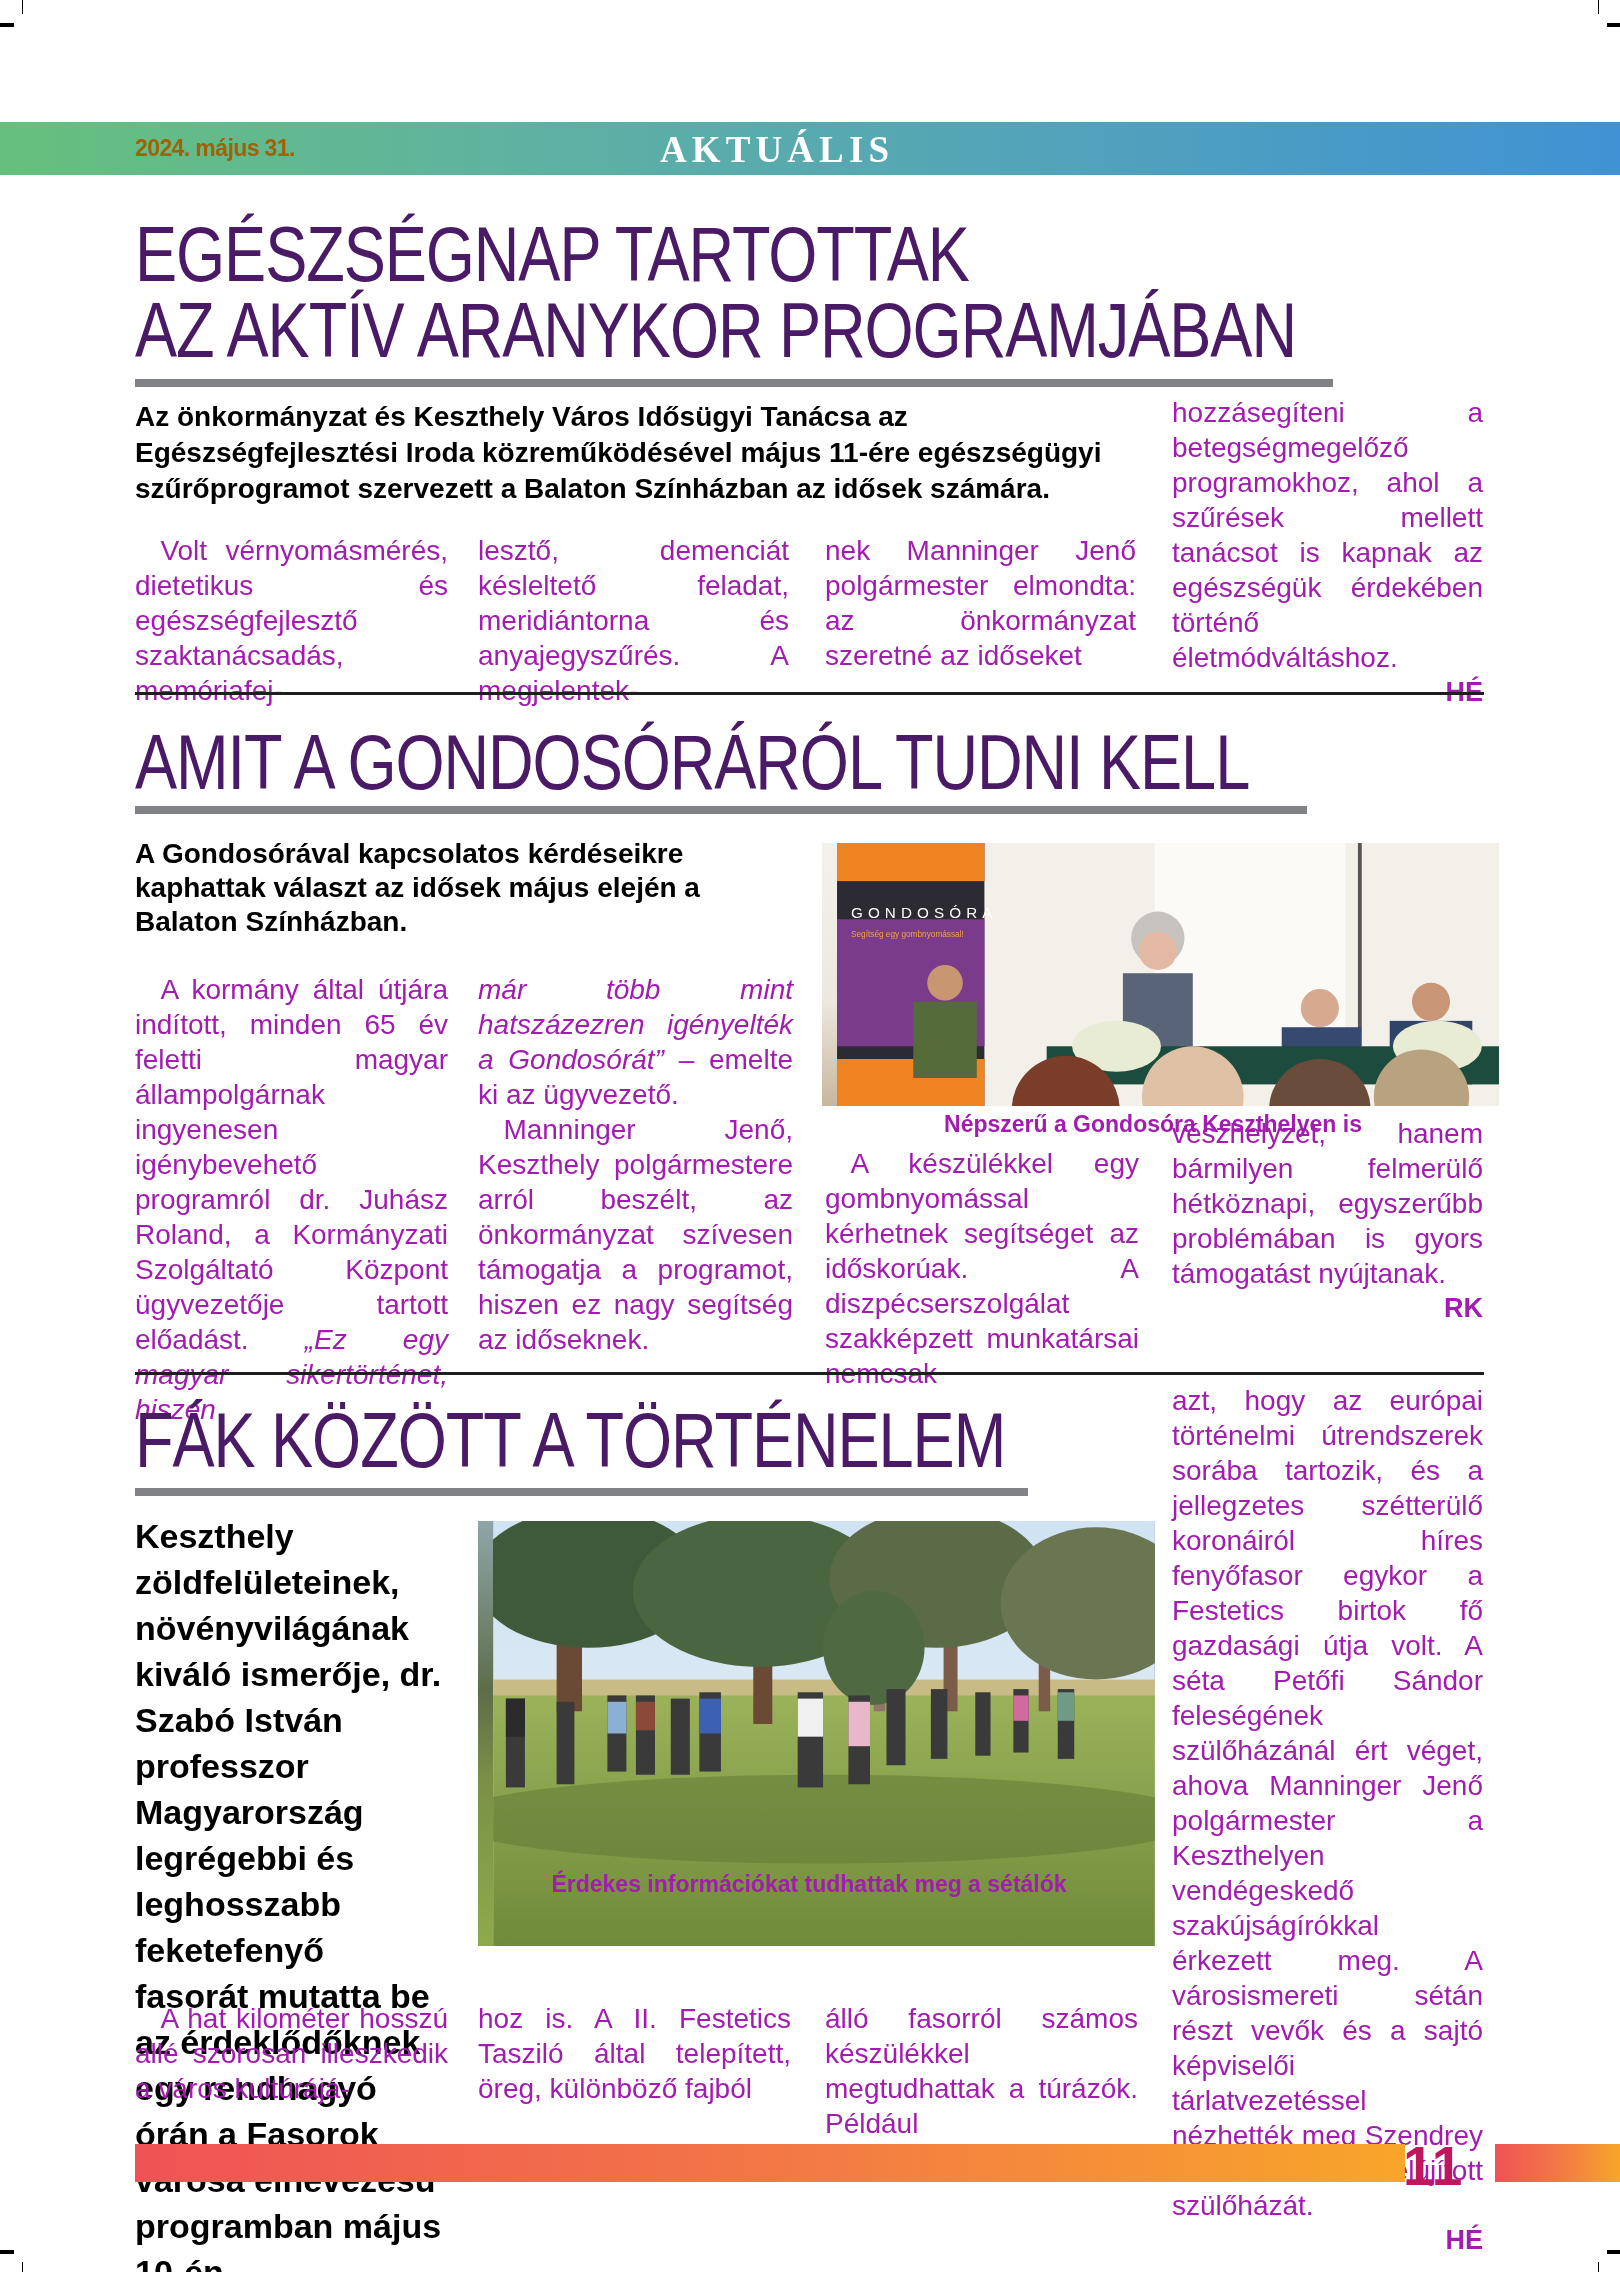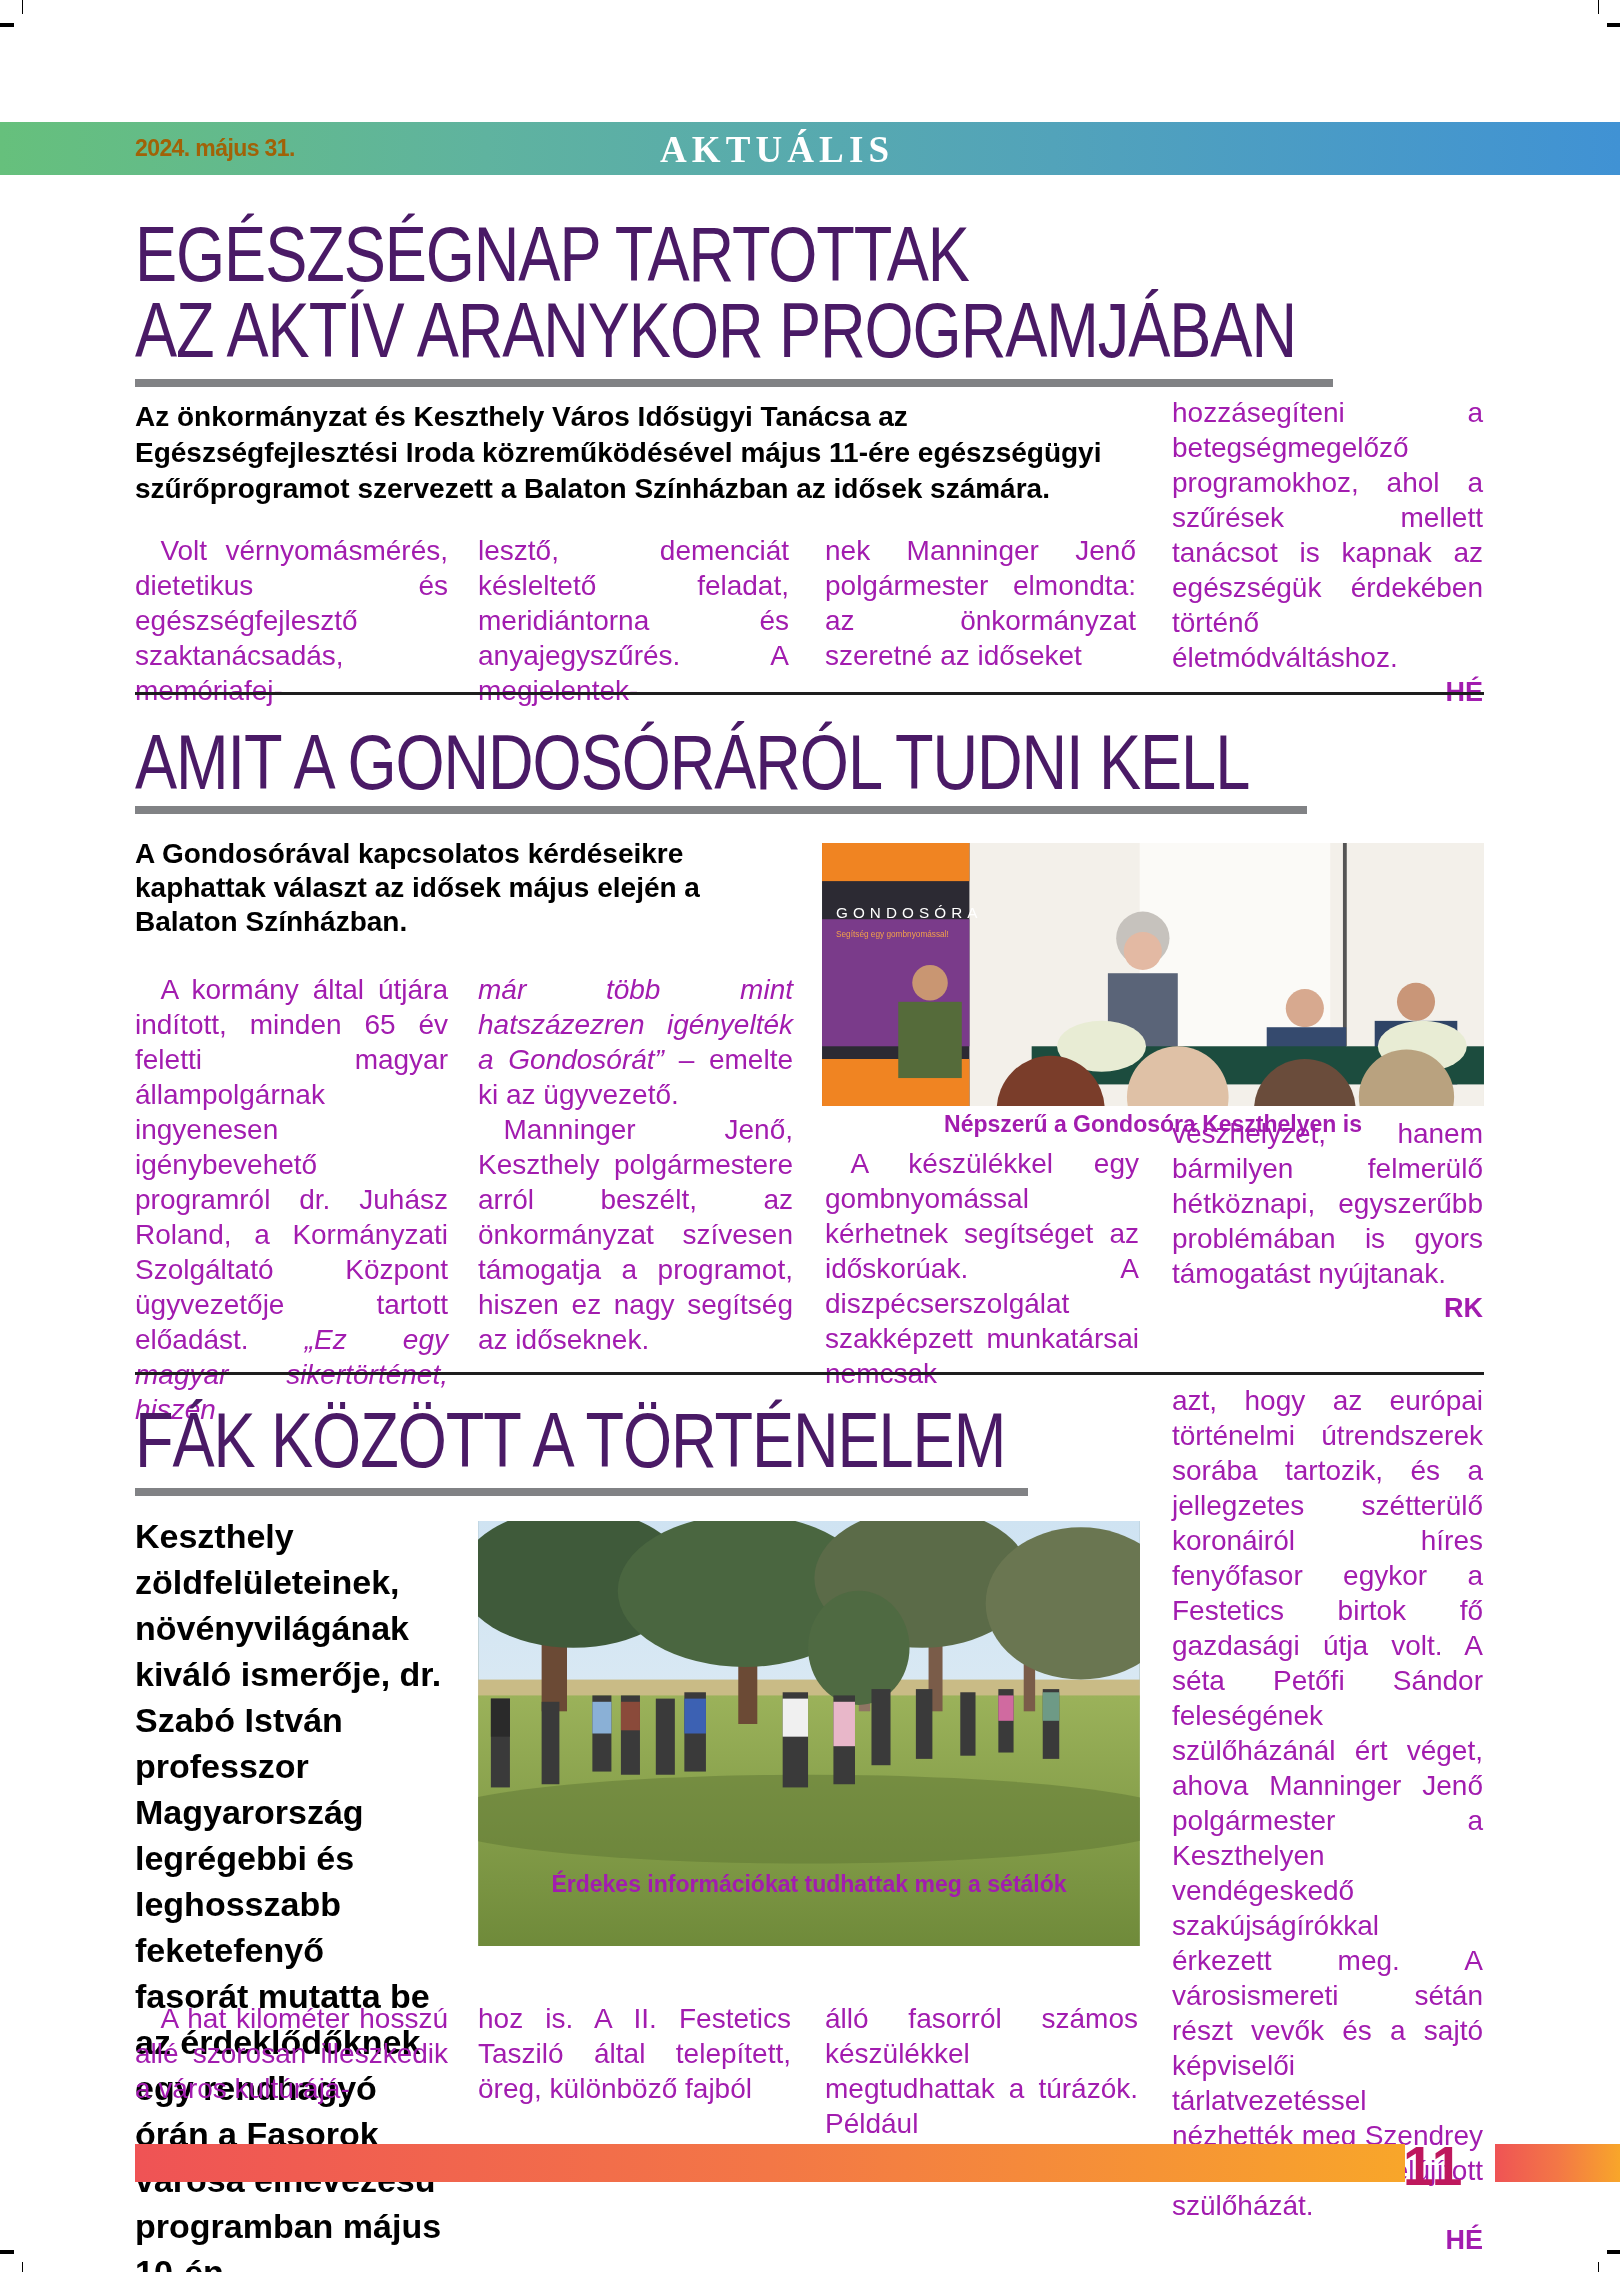--- a/index.html
+++ b/index.html
@@ -32,21 +32,21 @@
   
   .col { font-size: 28px; line-height: 35px; text-align: justify; color: #a21caf; }
   .col p { margin: 0; }
   .col .indent { text-indent: 25.4px; }
   .col .it { font-style: italic; }
   .sig { font-weight: bold; text-align: right; font-size: 27px; }
 
   .caption { font-weight: bold; font-size: 23px; text-align: center; color: #a21caf; }
 
   
-  .photo { overflow: hidden; }
+  .photo { overflow: hidden; padding-left: 15px; }
   .photo-conf { left: 822px; top: 843px; width: 662px; height: 263px;
     background: linear-gradient(180deg, #f4f1ec 0%, #ece8e1 60%, #c9b69c 100%); }
   .photo-walk { left: 478px; top: 1521px; width: 662px; height: 425px;
     background: linear-gradient(180deg, #8fa6a8 0%, #5d6d49 40%, #7a8f46 60%, #8eaa4c 100%); }
 
   
   .footer-bar { top: 2144px; height: 38px; background: linear-gradient(90deg, #ef5355 0%, #f37746 50%, #f8a62a 100%); }
   .page-num { left: 1403px; top: 2134px; font-size: 55px; font-weight: bold; color: #be185d; letter-spacing: 1.3px; }
 </style>
 </head>

